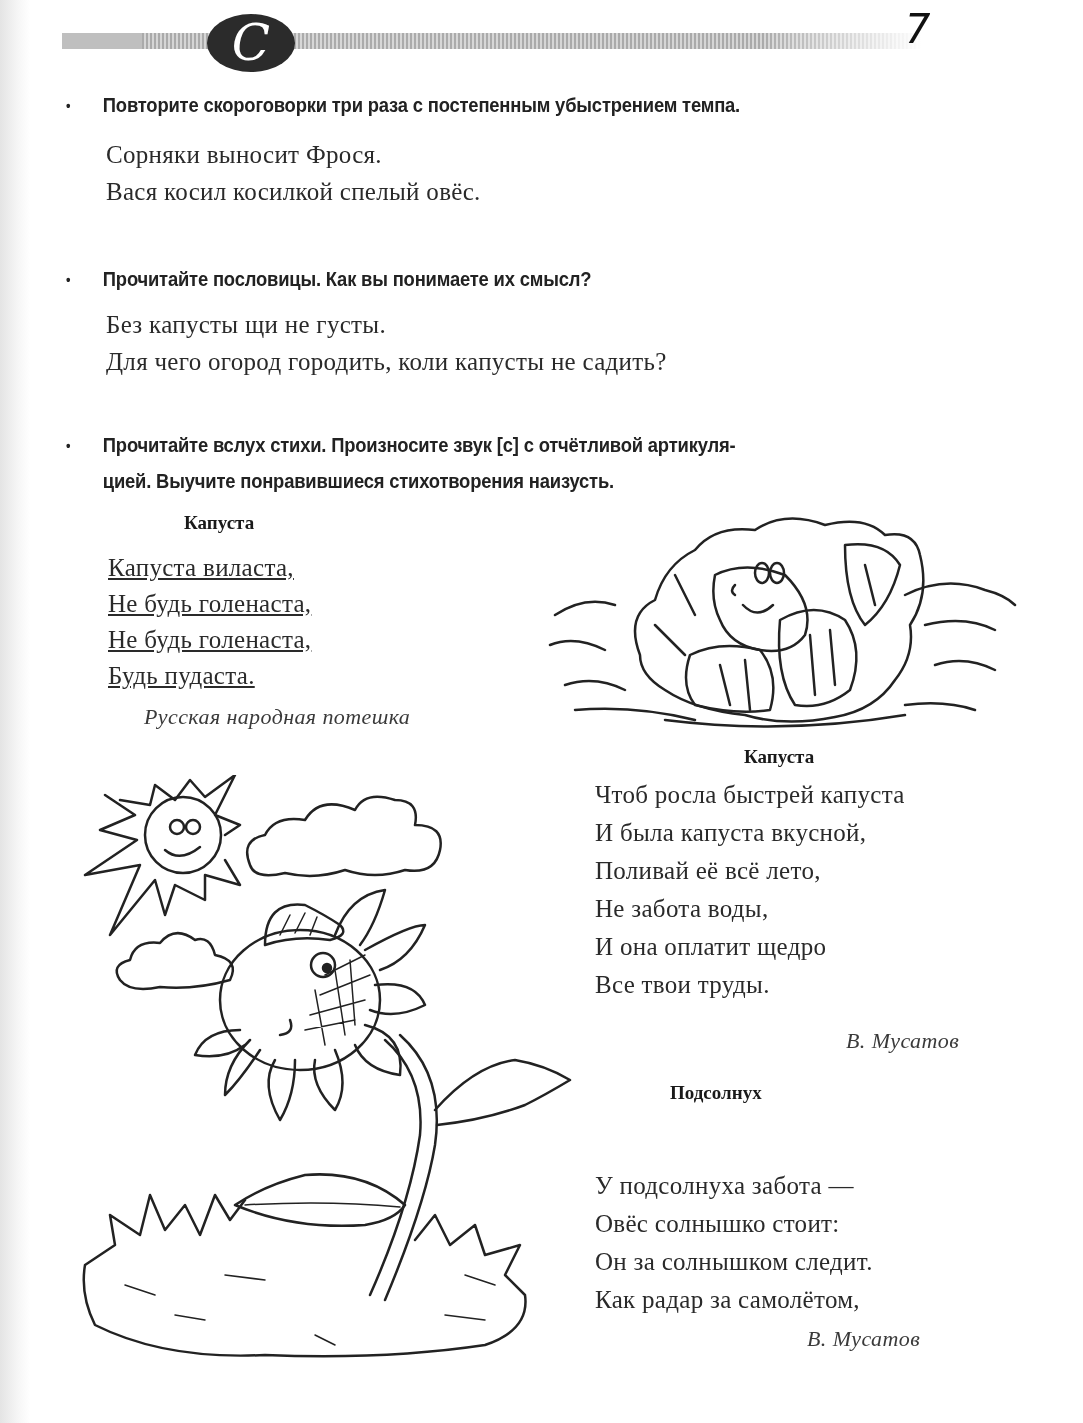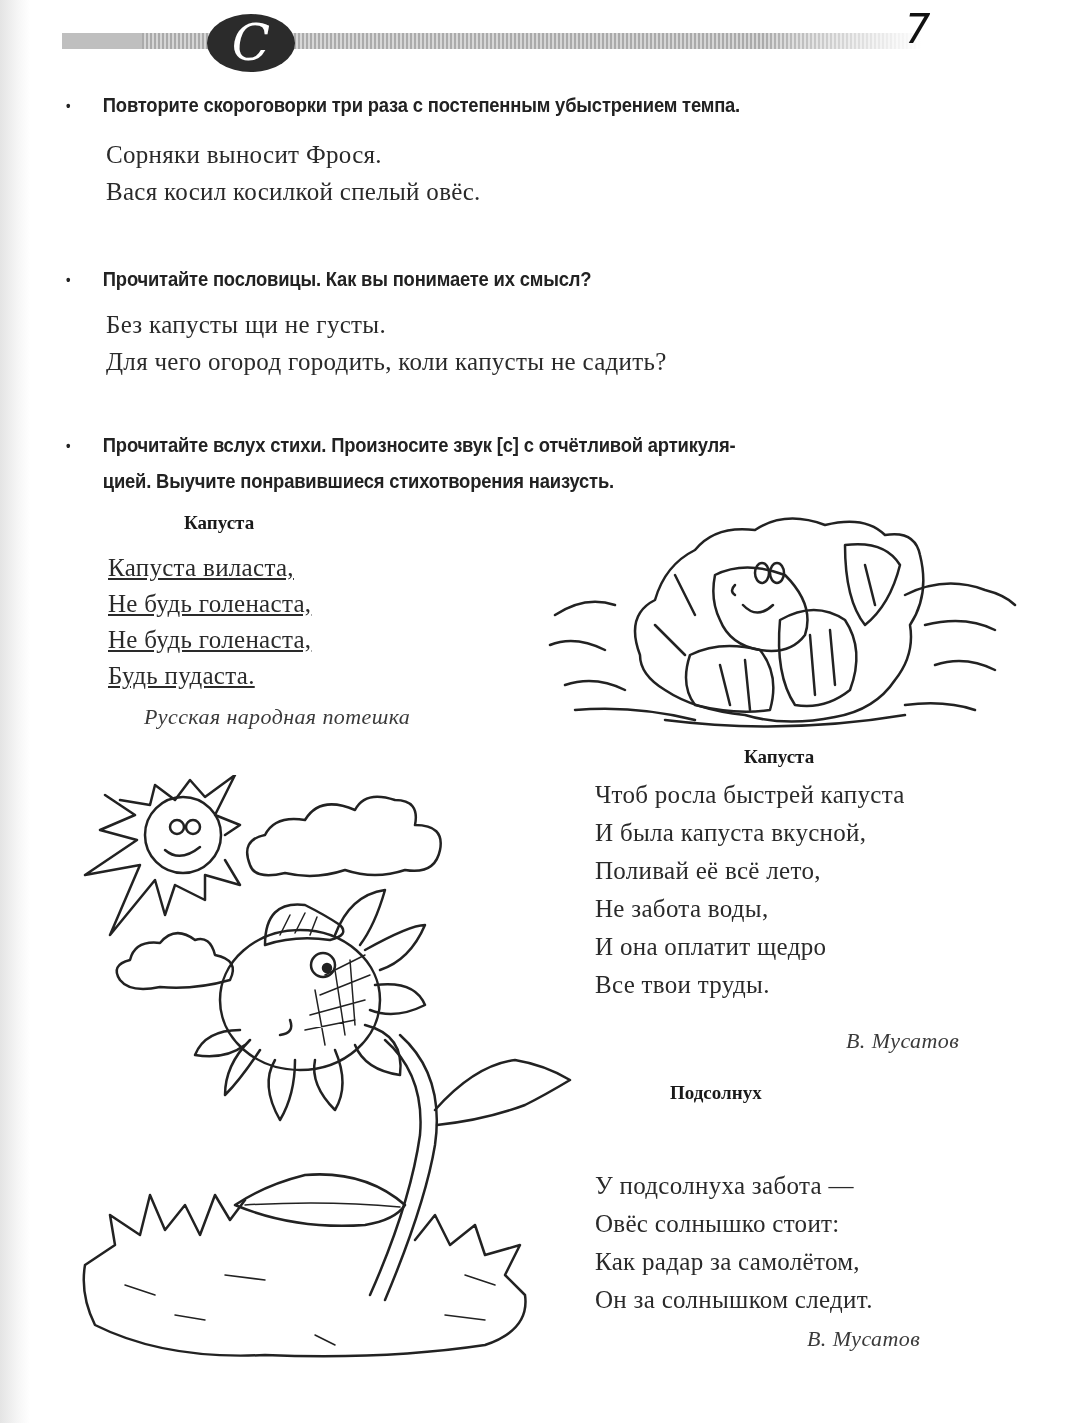--- a/index.html
+++ b/index.html
@@ -168,16 +168,16 @@
   <path d="M180 430 Q260 425 335 432" stroke-width="1.5"></path>
 
   <path d="M20 490 L50 470 L45 440 L75 460 L85 420 L100 455 L120 430 L135 460 L150 420 L165 445 L180 425 M20 490 Q15 520 30 550 Q100 585 200 580 Q320 585 420 570 Q465 555 460 520 L440 500 L455 470 L420 480 L410 450 L385 470 L370 440 L350 465"></path>
   <path d="M60 510 L90 520 M110 540 L140 545 M400 500 L430 510 M380 540 L420 545 M250 560 L270 570 M160 500 L200 505" stroke-width="1.5"></path>
 </svg>
 
 <div class="poem-title" style="left:670px; top:1082px;">Подсолнух</div>
 <div class="lines" style="left:595px; top:1122px; line-height:38px;margin-top:45px;">
   <div>У подсолнуха забота —</div>
   <div>Овёс солнышко стоит:</div>
+  <div>Он за солнышком следит.</div>
   <div>Как радар за самолётом,</div>
-  <div>Он за солнышком следит.</div>
 </div>
 <div class="author" style="left:807px; top:1326px;">В. Мусатов</div>
 
 </body></html>

